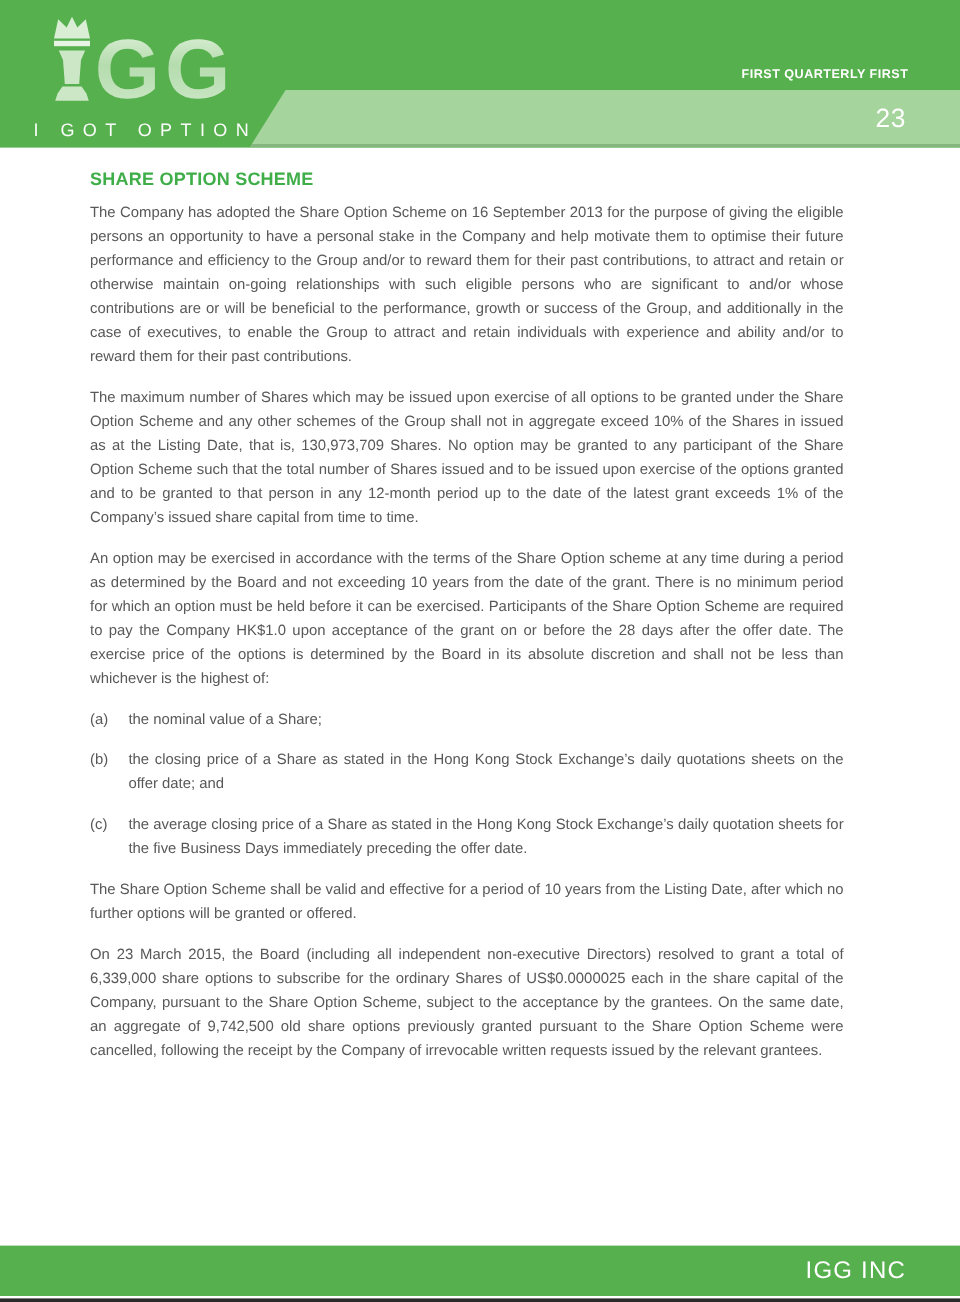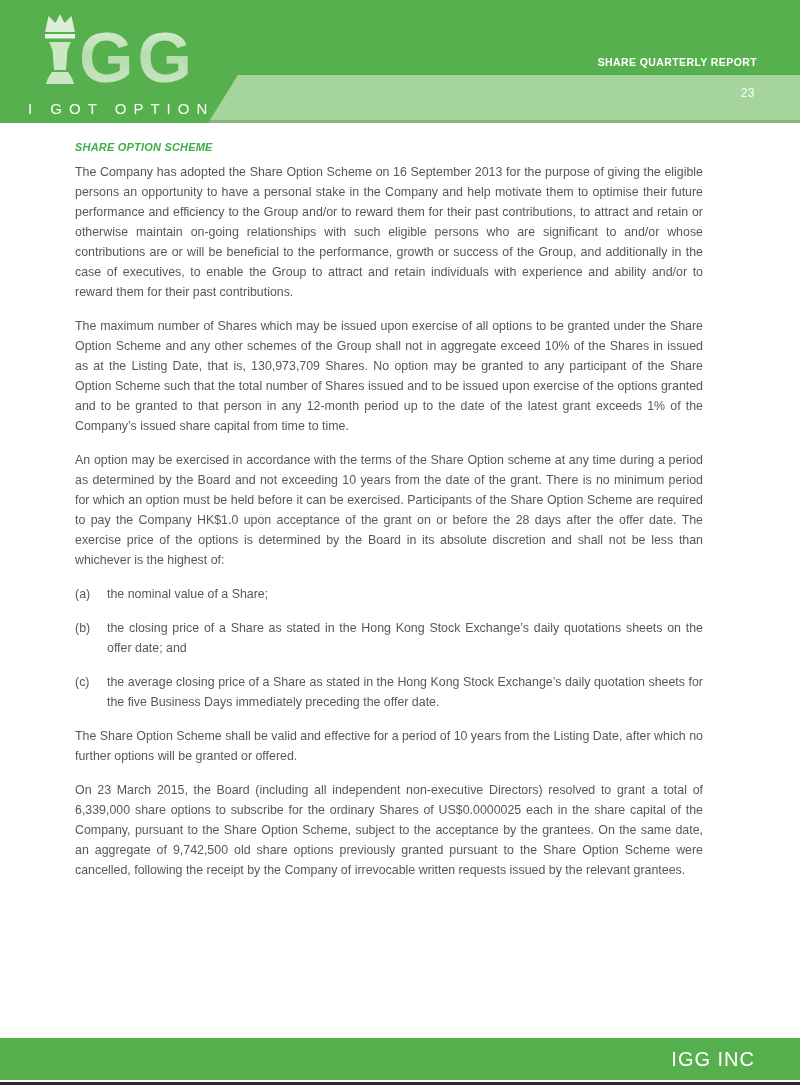--- a/index.html
+++ b/index.html
@@ -42,32 +42,32 @@
     position:absolute;top:10px;right:43px;
     color:#ffffff;font-size:41px;font-weight:300;letter-spacing:2px;
     line-height:1;
   }
   .report-title{
     position:absolute;top:56px;right:43px;
     color:#ffffff;font-size:10.5px;font-weight:bold;letter-spacing:.4px;
   }
   .page-number{
     position:absolute;top:86px;right:45px;
-    color:#ffffff;font-size:12px;letter-spacing:.5px;
+    color:#ffffff;font-size:22px;letter-spacing:.5px;
   }
 
   
   .content{
     position:absolute;top:141px;left:75px;width:628px;
     color:var(--body-gray);
   }
   .section-title{
     margin:0 0 9px 0;
     color:var(--heading-green);
-    font-size:11px;font-weight:bold;letter-spacing:.2px;font-style:italic;
+    font-size:15px;font-weight:bold;letter-spacing:.2px;
   }
   .content p{
     margin:0 0 14px 0;
     font-size:12.4px;line-height:20px;
     text-align:justify;
   }
   .list{margin:0;}
   .li{display:flex;margin:0 0 14px 0;font-size:12.4px;line-height:20px;}
   .li-label{flex:0 0 32px;}
   .li-text{flex:1;text-align:justify;}
@@ -109,21 +109,21 @@
         <g>
           <rect x="17" y="28" width="30" height="4.5" fill="#e6f4e3"></rect>
           <path d="M21 36 L43 36 L39.5 44 L38 64 L26 64 L24.5 44 Z" fill="#cbe7c6"></path>
           <path d="M24 66 L40 66 L44 72 L46 78 L18 78 L20 72 Z" fill="#cbe7c6"></path>
         </g>
         <text x="51" y="76" font-family="Liberation Sans, sans-serif" font-size="70" font-weight="bold" letter-spacing="4" fill="url(#gg)">GG</text>
       </svg>
       <div class="tagline">I GOT OPTION</div>
     </div>
 
-    <div class="report-title">SHARE QUARTERLY REPORT</div>
+    <div class="report-title">FIRST QUARTERLY FIRST</div>
     <div class="page-number">23</div>
   </header>
 
   <main class="content">
     <h1 class="section-title">SHARE OPTION SCHEME</h1>
 
     <p>The Company has adopted the Share Option Scheme on 16 September 2013 for the purpose of giving the eligible persons an opportunity to have a personal stake in the Company and help motivate them to optimise their future performance and efficiency to the Group and/or to reward them for their past contributions, to attract and retain or otherwise maintain on-going relationships with such eligible persons who are significant to and/or whose contributions are or will be beneficial to the performance, growth or success of the Group, and additionally in the case of executives, to enable the Group to attract and retain individuals with experience and ability and/or to reward them for their past contributions.</p>
 
     <p>The maximum number of Shares which may be issued upon exercise of all options to be granted under the Share Option Scheme and any other schemes of the Group shall not in aggregate exceed 10% of the Shares in issued as at the Listing Date, that is, 130,973,709 Shares. No option may be granted to any participant of the Share Option Scheme such that the total number of Shares issued and to be issued upon exercise of the options granted and to be granted to that person in any 12-month period up to the date of the latest grant exceeds 1% of the Company’s issued share capital from time to time.</p>
 

